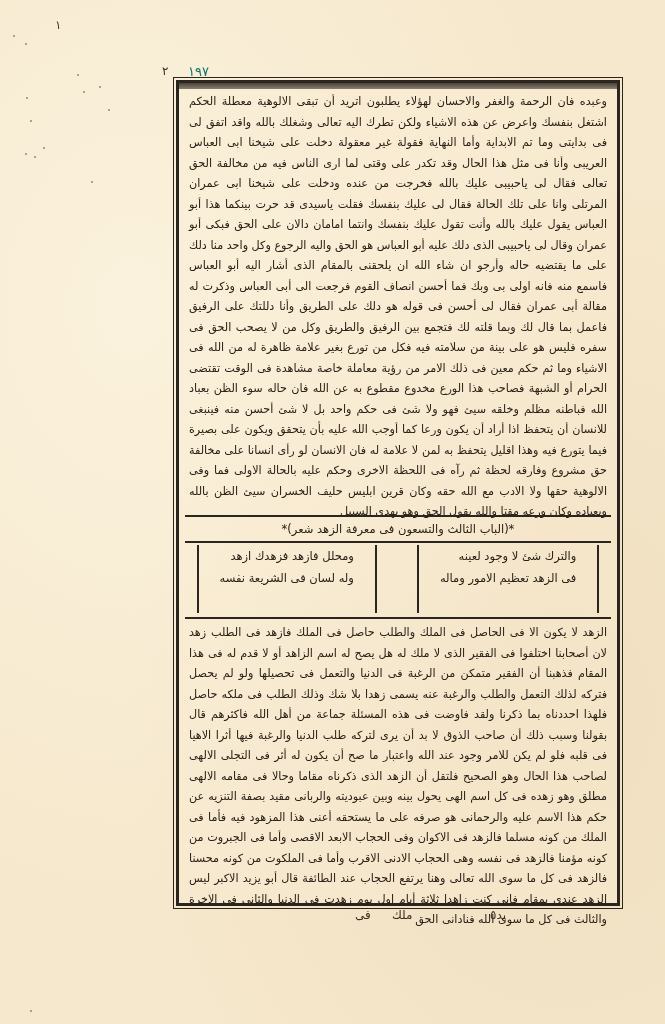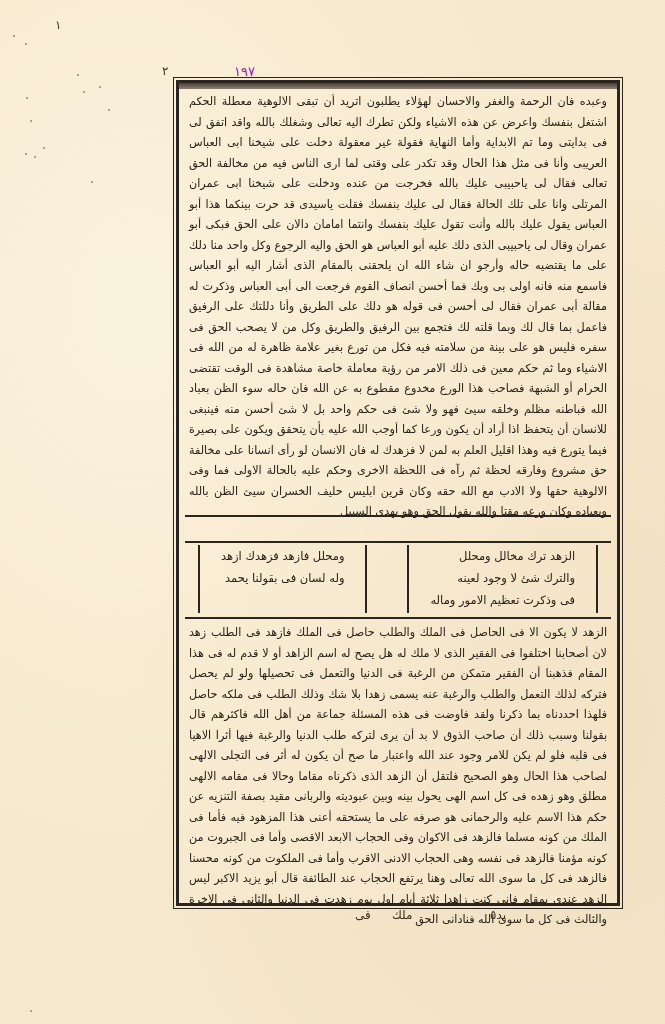--- a/index.html
+++ b/index.html
@@ -8,21 +8,21 @@
     background:#f6e8cc;
     background-image:
       radial-gradient(ellipse at 20% 30%, rgba(255,250,235,0.55), rgba(0,0,0,0) 60%),
       radial-gradient(ellipse at 85% 70%, rgba(230,205,170,0.35), rgba(0,0,0,0) 55%);
     position:relative;
     font-family:"DejaVu Sans", sans-serif;
     color:#2a2118;
   }
   .speck { position:absolute; width:2px; height:2px; background:#6b5a48; border-radius:50%; opacity:.7; }
   .margin-mark { position:absolute; font-size:12px; color:#4a3b2c; }
-  .page-number { position:absolute; left:188px; top:64px; font-size:13px; letter-spacing:2px; color:#a21caf;margin-left:46px; }
+  .page-number { position:absolute; left:188px; top:64px; font-size:13px; letter-spacing:2px; color:#0f766e; }
   .margin-sigil { position:absolute; left:162px; top:64px; font-size:12px; color:#3a2e22; }
 
   .frame {
     position:absolute; left:176px; top:80px; width:444px; height:826px;
     border:3px solid #2b2520;
     outline:1px solid #2b2520; outline-offset:2px;
     box-sizing:border-box;
     background:rgba(250,238,212,0.4);
   }
   .frame::before {
@@ -93,39 +93,39 @@
       <span>حرت بينكما هذا أبو العباس يقول عليك بالله وأنت تقول عليك بنفسك وانتما امامان دالان على الحق </span>
       <span>فبكى أبو عمران وقال لى ياحبيبى الذى دلك عليه أبو العباس هو الحق واليه الرجوع وكل واحد </span>
       <span>منا دلك على ما يقتضيه حاله وأرجو ان شاء الله ان يلحقنى بالمقام الذى أشار اليه أبو العباس فاسمع منه </span>
       <span>فانه اولى بى وبك فما أحسن انصاف القوم فرجعت الى أبى العباس وذكرت له مقالة أبى عمران فقال </span>
       <span>لى أحسن فى قوله هو دلك على الطريق وأنا دللتك على الرفيق فاعمل بما قال لك وبما قلته لك فتجمع بين </span>
       <span>الرفيق والطريق وكل من لا يصحب الحق فى سفره فليس هو على بينة من سلامته فيه فكل من تورع بغير </span>
       <span>علامة ظاهرة له من الله فى الاشياء وما ثم حكم معين فى ذلك الامر من رؤية معاملة خاصة مشاهدة فى </span>
       <span>الوقت تقتضى الحرام أو الشبهة فصاحب هذا الورع مخدوع مقطوع به عن الله فان حاله سوء الظن </span>
       <span>بعباد الله فباطنه مظلم وخلقه سيئ فهو ولا شئ فى حكم واحد بل لا شئ أحسن منه فينبغى للانسان </span>
       <span>أن يتحفظ اذا أراد أن يكون ورعا كما أوجب الله عليه بأن يتحقق ويكون على بصيرة فيما يتورع فيه </span>
-      <span>وهذا اقليل العلم به لمن لا فزهدك له فان الانسان لو رأى انسانا على مخالفة حق مشروع وفارقه لحظة </span>
+      <span>وهذا اقليل يتحفظ به لمن لا علامة له فان الانسان لو رأى انسانا على مخالفة حق مشروع وفارقه لحظة </span>
       <span>ثم رآه فى اللحظة الاخرى وحكم عليه بالحالة الاولى فما وفى الالوهية حقها ولا الادب </span>
       <span>مع الله حقه وكان قرين ابليس حليف الخسران سيئ الظن بالله وبعباده وكان ورعه مقتا والله يقول </span>
       <span>الحق وهو يهدى السبيل </span>
     </p>
   </div>
 
   <div class="chapter-rule" style="top:432px"></div>
+  <div class="chapter-title">*(الباب الثالث والتسعون فى معرفة الزهد شعر)*</div>
   <div class="chapter-rule" style="top:458px"></div>
 
   <div class="verse-grid">
     <div class="verse-col">
-      <div>الزهد ترك مخالل ومحلل</div>
       <div>والترك شئ لا وجود لعينه</div>
-      <div>فى وذكرت تعظيم الامور وماله</div>
+      <div>فى الزهد تعظيم الامور وماله</div>
     </div>
     <div class="verse-col">
       <div>ومحلل فازهد فزهدك ازهد</div>
-      <div>وله لسان فى بقولنا يحمد</div>
+      <div>وله لسان فى الشريعة نفسه</div>
     </div>
   </div>
 
   <div class="chapter-rule" style="top:534px"></div>
 
   <div class="block-bottom">
     <p class="body-text">
       <span>الزهد لا يكون الا فى الحاصل فى الملك والطلب حاصل فى الملك فازهد فى الطلب زهد لان أصحابنا </span>
       <span>اختلفوا فى الفقير الذى لا ملك له هل يصح له اسم الزاهد أو لا قدم له فى هذا المقام فذهبنا أن الفقير </span>
       <span>متمكن من الرغبة فى الدنيا والتعمل فى تحصيلها ولو لم يحصل فتركه لذلك التعمل والطلب والرغبة عنه </span>

